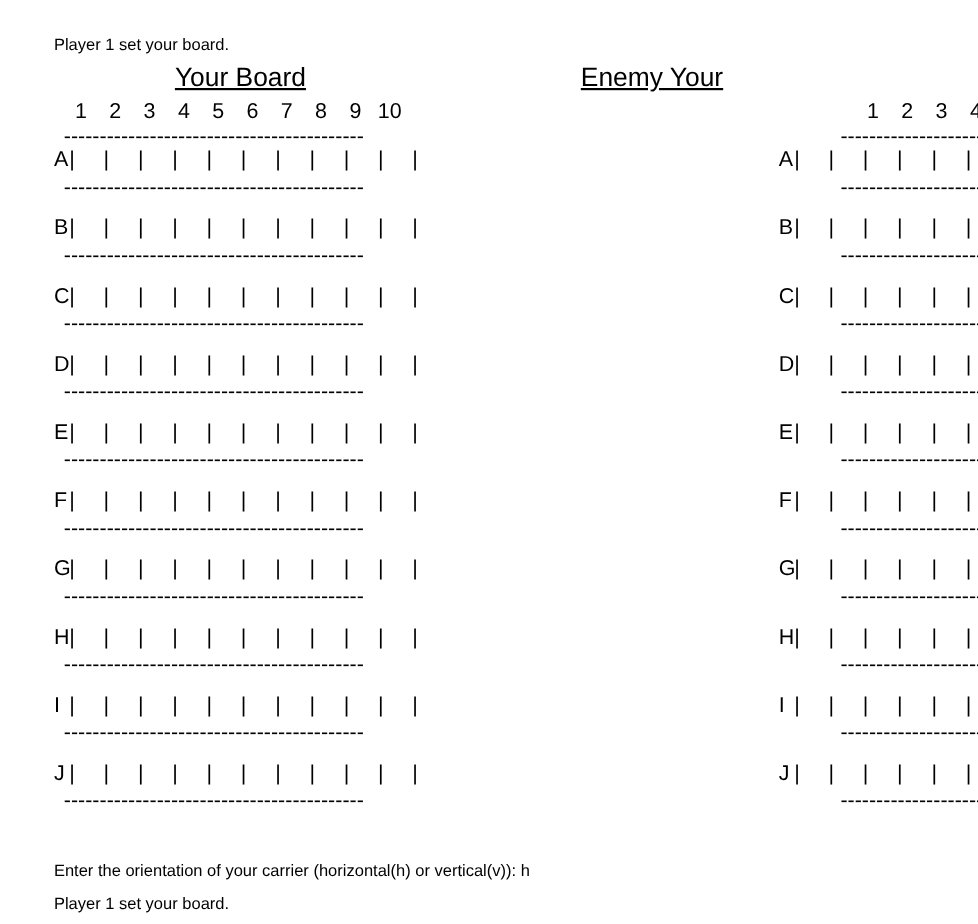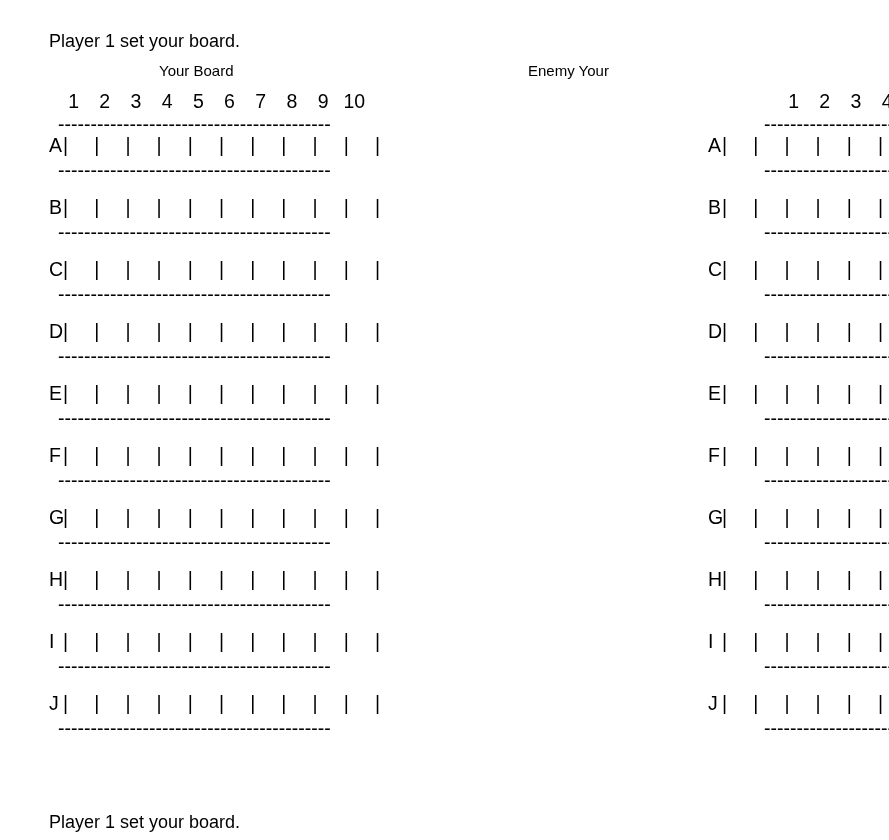--- a/index.html
+++ b/index.html
@@ -19,38 +19,39 @@
   .screen {
     position: absolute;
     left: 0; top: 0;
     width: 889px;
     height: 840px;
   }
 
   
   .line {
     position: absolute;
-    font-size: 18px;
+    font-size: 15px;
     line-height: 22px;
     white-space: pre;
     color: #000000;
   }
 
   
   .msg-top      { left: 49px;  top: 30px; }
   .msg-bot-1    { left: 49px;  top: 750px; }
   .msg-bot-2    { left: 49px;  top: 781px; }
   .msg-bot-3    { left: 49px;  top: 811px; }
 
   
   .board-title {
     position: absolute;
-    font-size: 15px;
-    line-height: 22px;
-    white-space: pre;
+    font-size: 24px;
+    line-height: 22px;
+    white-space: pre;
+    text-decoration: underline;
   }
   .title-left  { left: 159px; top: 60px; }
   .title-right { left: 528px; top: 60px; }
 
   
   .board {
     position: absolute;
     top: 0;
     left: 0;
   }
@@ -222,15 +223,16 @@
           <div class="cells"><span class="rowlabel">I</span><span class="pipe">|</span><span class="pipe">|</span><span class="pipe">|</span><span class="pipe">|</span><span class="pipe">|</span><span class="pipe">|</span></div>
           <div class="sep sep-bottom">------------------------------------------</div>
         </div>
         <div class="row-block">
           <div class="cells"><span class="rowlabel">J</span><span class="pipe">|</span><span class="pipe">|</span><span class="pipe">|</span><span class="pipe">|</span><span class="pipe">|</span><span class="pipe">|</span></div>
           <div class="sep sep-bottom">------------------------------------------</div>
         </div>
       </div>
   </div>
 
+  <div class="line msg-bot-2">Enter the orientation of your carrier (horizontal(h) or vertical(v)): h</div>
   <div class="line msg-bot-3">Player 1 set your board.</div>
 
 </div>
 
 </body></html>

